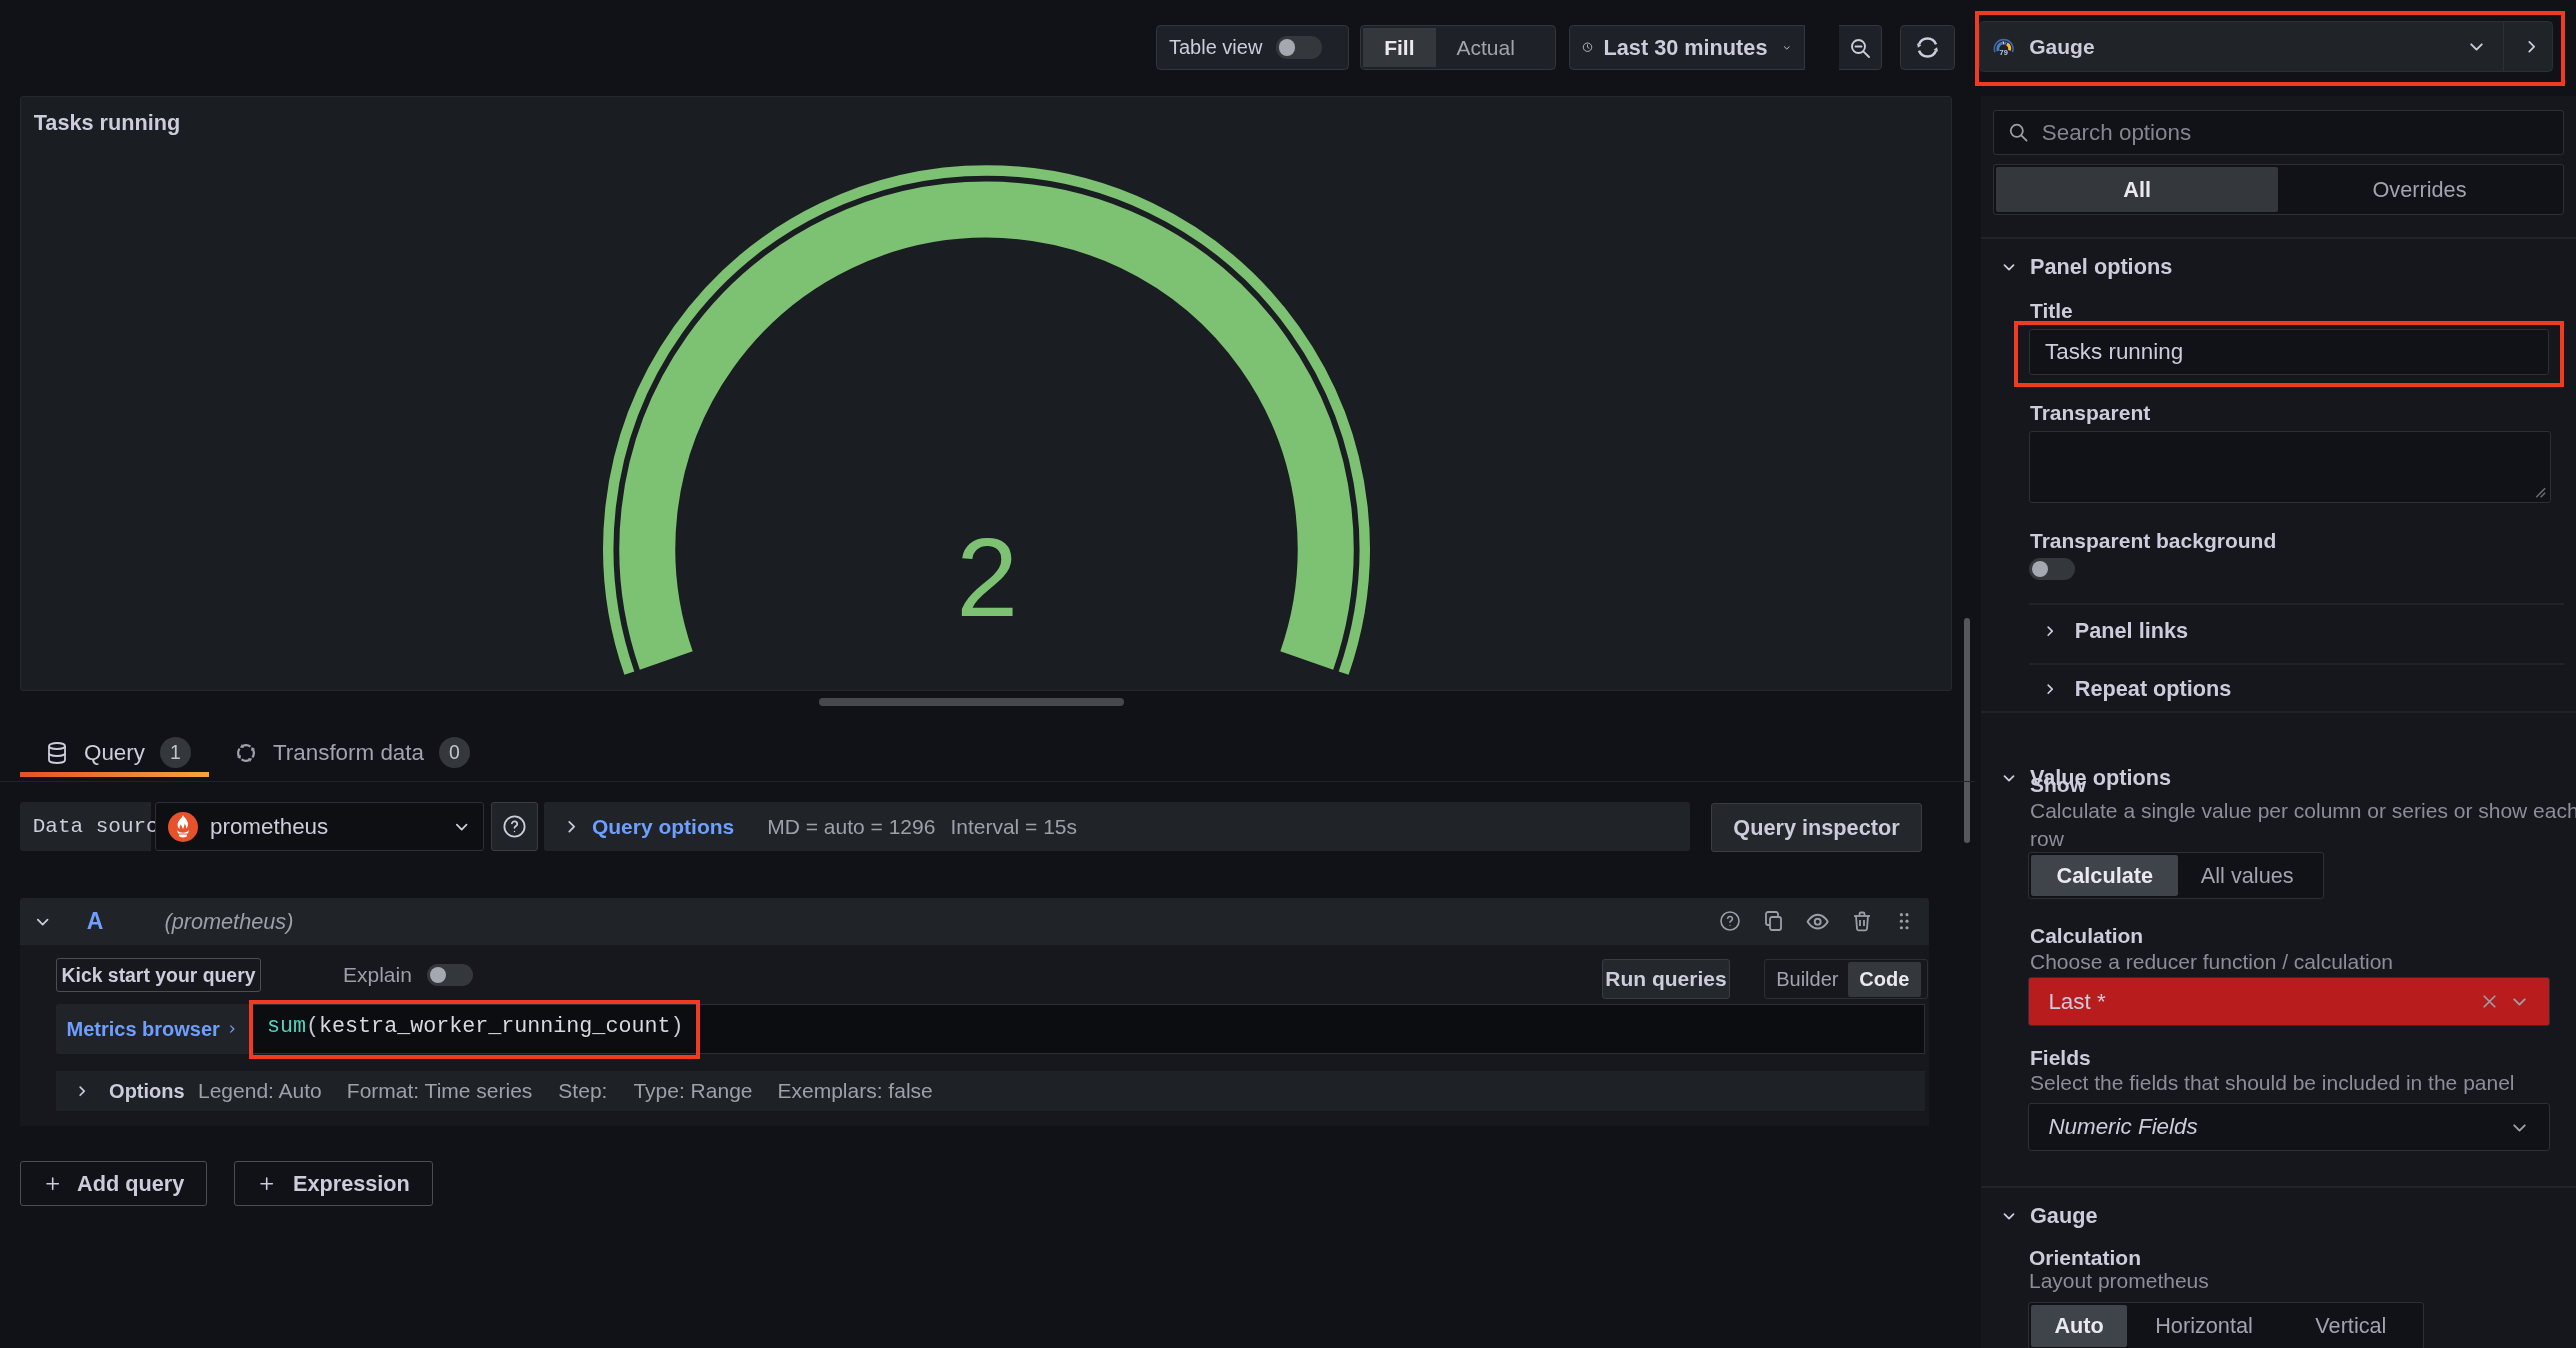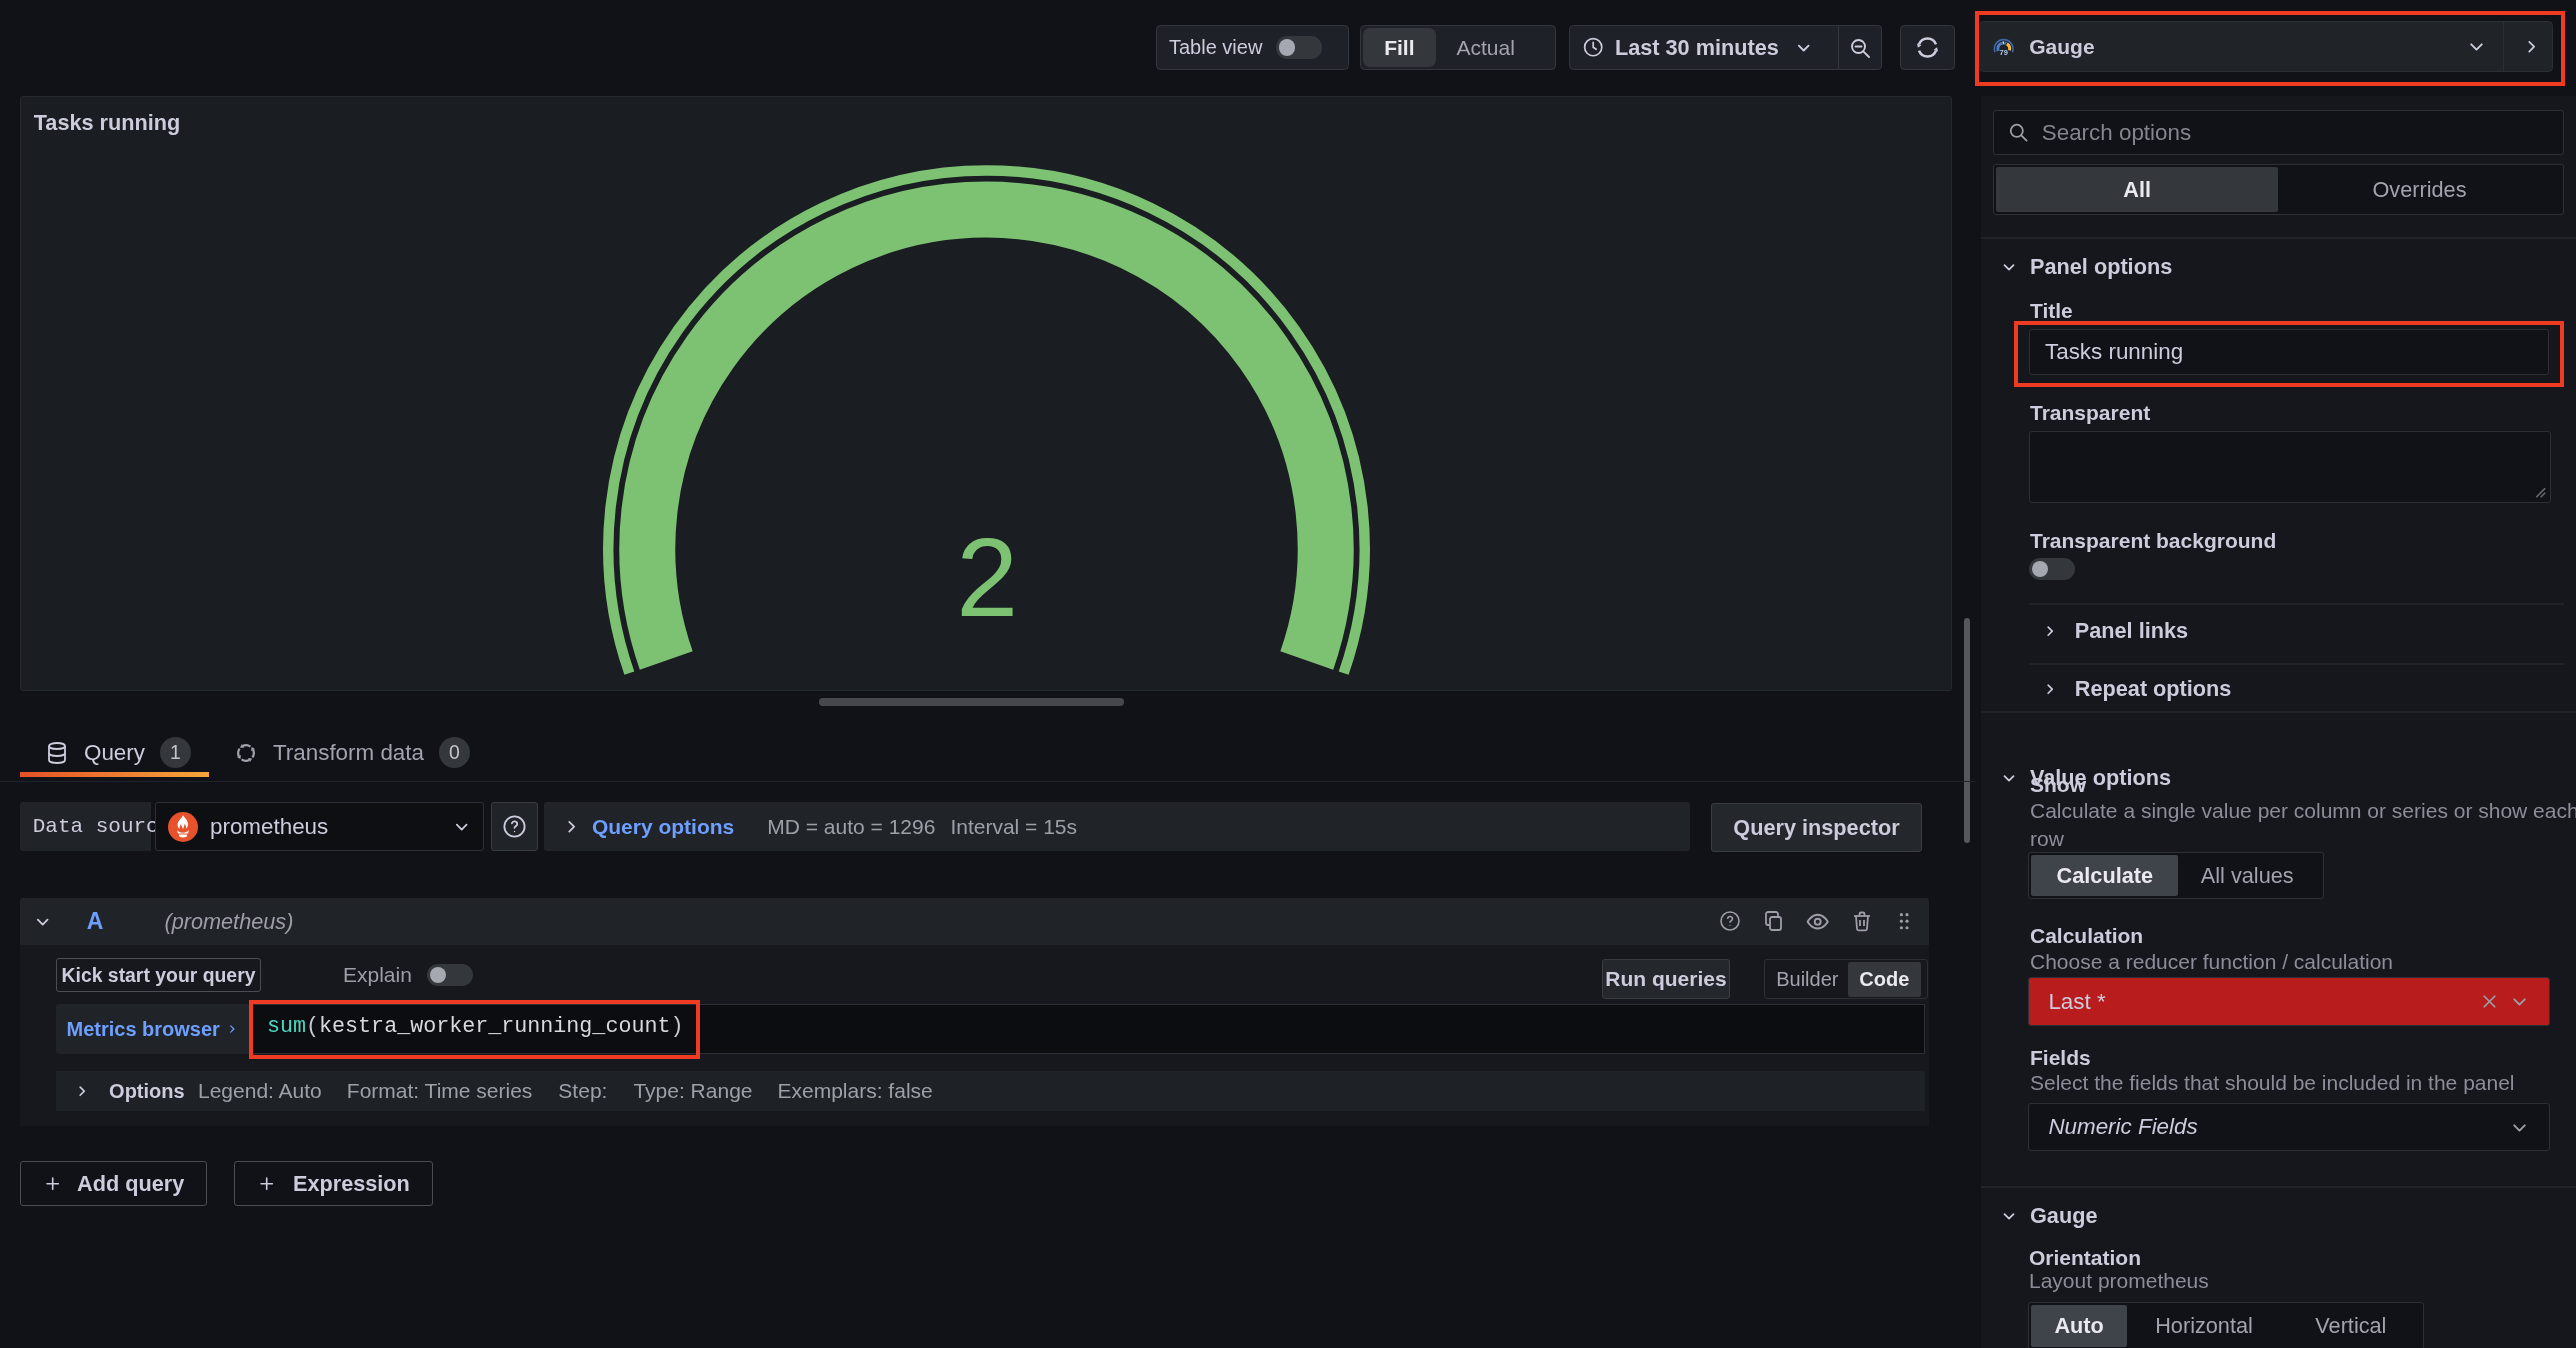--- a/index.html
+++ b/index.html
@@ -19,25 +19,25 @@
 </head>
 <body>
 
 
 <div class="abs flex" style="left:1156px; top:25px; width:193px; height:45px; background:#1e2127; border:0.7px solid #33363c; border-radius:4.5px; padding:0 12px; gap:13.4px;">
   <span style="font-size:20px;color:#ccccdc;">Table view</span>
   <span class="toggle off"></span>
 </div>
 
 <div class="abs flex" style="left:1360px; top:25px; width:196px; height:45px; background:#1e2127; border:0.7px solid #33363c; border-radius:4.5px; padding:2.2px;">
-  <span class="flex" style="height:39px; padding:0 21px; background:#34373c; border-radius:7px; font-size:21px; font-weight:bold; color:#e9e9ef;">Fill</span>
+  <span class="flex" style="height:39px; padding:0 21px; background:#34373c; border-radius:0; font-size:21px; font-weight:bold; color:#e9e9ef;">Fill</span>
   <span class="flex" style="height:39px; padding:0 21px; font-size:21px; color:#a2a3ae;">Actual</span>
 </div>
 
-<div class="abs flex" style="left:1569px; top:25px; width:270px; height:45px; background:#1e2127; border:0.7px solid #33363c; border-radius:4.5px 0 0 4.5px; padding:0 12px; gap:10.5px;">
+<div class="abs flex" style="left:1569px; top:25px; width:236px; height:45px; background:#1e2127; border:0.7px solid #33363c; border-radius:4.5px 0 0 4.5px; padding:0 12px; gap:10.5px;">
   <svg width="22.4" height="22.4" viewBox="0 0 24 24" fill="none" stroke="#ccccdc" stroke-width="1.8">
       <circle cx="12" cy="12" r="9.2"></circle>
       <path d="M12 6.7v5.3l3.2 2.2" stroke-linecap="round"></path>
     </svg>
   <span style="font-size:21.7px; font-weight:bold; color:#ccccdc; white-space:nowrap;">Last 30 minutes</span>
   <svg width="19.4" height="19.4" viewBox="0 0 24 24" fill="none" stroke="#ccccdc" stroke-width="2.4" style="margin-left:4.5px;">
       <path d="M6 9.5l6 6 6-6" stroke-linecap="round" stroke-linejoin="round"></path>
     </svg>
 </div>
 <div class="abs flex" style="left:1839px; top:25px; width:43px; height:45px; background:#1e2127; border:0.7px solid #33363c; border-left:none; border-radius:0 4.5px 4.5px 0; justify-content:center;">

